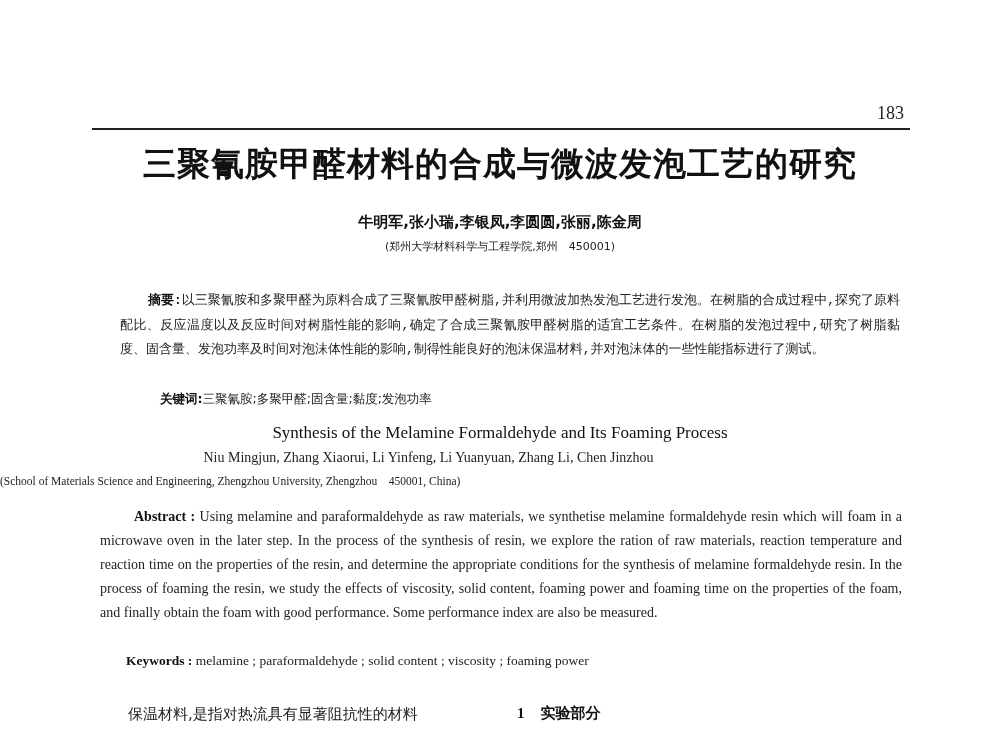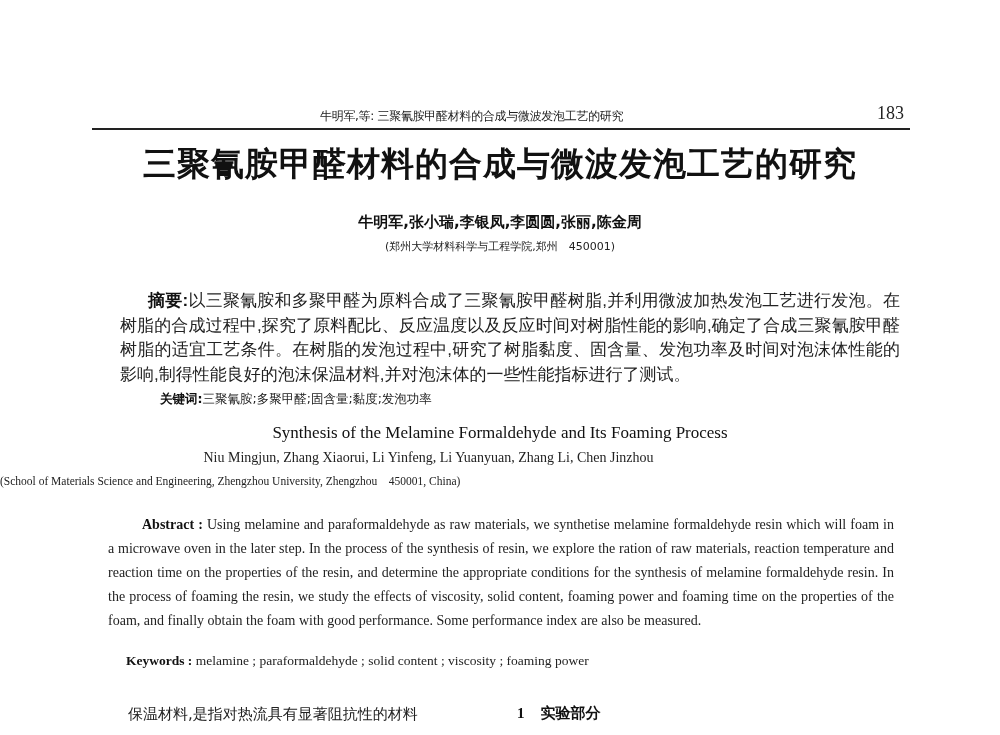--- a/index.html
+++ b/index.html
@@ -33,21 +33,21 @@
       font-family: "DejaVu Sans", sans-serif; font-weight: bold;
       font-size: 15px; color: #111;
     }
     .affil-cn {
       left: 0; top: 239px; width: 1000px; text-align: center;
       font-family: "DejaVu Sans", sans-serif;
       font-size: 11px; color: #222;
     }
     .abstract-cn {
       left: 120px; top: 289px; width: 780px;
-      font-family: Liberation Sans, sans-serif; font-size: 17px;
+      font-family: Liberation Mono, monospace; font-size: 13px;
       line-height: 24.5px; color: #222; text-align: justify;
     }
     .abstract-cn .lbl { font-weight: bold; color: #111; }
     .abstract-cn .first { text-indent: 28px; }
     .keywords-cn {
       left: 148px; top: 391px; width: 760px;
       font-family: "DejaVu Sans", sans-serif; font-size: 12.5px; color: #222; margin-left: 12px;
     }
     .keywords-cn .lbl { font-weight: bold; color: #111; }
     .title-en {
@@ -64,41 +64,40 @@
       left: 0; top: 474px; width: 1000px; text-align: left;
       font-family: "Liberation Serif", serif;
       font-size: 11.5px; color: #222;
     }
     .abstract-en {
       left: 92px; top: 497px; width: 818px;
       font-family: "Liberation Serif", serif; font-size: 14px;
       line-height: 24px; color: #222; text-align: justify;
     }
     .abstract-en .lbl { font-weight: bold; color: #111; }
-    .abstract-en p { margin: 16px; text-indent: 34px; }
+    .abstract-en p { margin: 8px; text-indent: 34px; }
     .keywords-en {
       left: 126px; top: 653px; width: 780px;
       font-family: "Liberation Serif", serif; font-size: 13.5px; color: #222;
     }
     .keywords-en .lbl { font-weight: bold; color: #111; text-align: right; }
     .body-col-left {
       left: 128px; top: 705px;
       font-family: "DejaVu Sans", sans-serif; font-size: 15px; color: #222;
     }
     .section-heading {
       left: 517px; top: 704px;
       font-family: "DejaVu Sans", sans-serif; font-size: 15px; font-weight: bold; color: #111;
     }
     .section-heading .num { margin-right: 16px; font-family: "Liberation Serif", serif; }
   </style>
 </head>
 <body>
 
 <div class="abs running-header">
-  <span class="rh-text">牛明军,等: 三聚氰胺甲醛材料的合成与微波发泡工艺的研究</span>
   <span class="page-num">183</span>
 </div>
 
 <div class="abs title-cn">三聚氰胺甲醛材料的合成与微波发泡工艺的研究</div>
 <div class="abs authors-cn">牛明军,张小瑞,李银凤,李圆圆,张丽,陈金周</div>
 <div class="abs affil-cn">(郑州大学材料科学与工程学院,郑州　450001)</div>
 
 <div class="abs abstract-cn">
   <div class="first">
     <span class="lbl">摘要:</span><span>以三聚氰胺和多聚甲醛为原料合成了三聚氰胺甲醛树脂,并利用微波加热发泡工艺进行发泡。在树脂的合成过程中,探究了原料配比、反应温度以及反应时间对树脂性能的影响,确定了合成三聚氰胺甲醛树脂的适宜工艺条件。在树脂的发泡过程中,研究了树脂黏度、固含量、发泡功率及时间对泡沫体性能的影响,制得性能良好的泡沫保温材料,并对泡沫体的一些性能指标进行了测试。</span>

